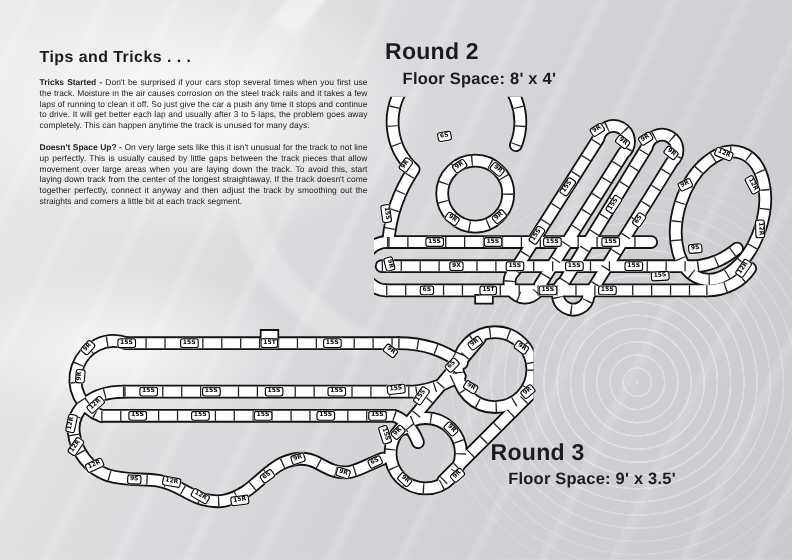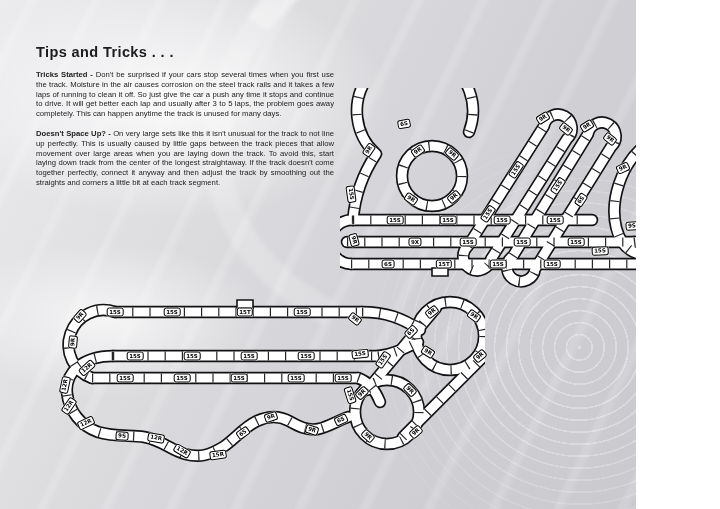--- a/index.html
+++ b/index.html
@@ -1,18 +1,18 @@
 <!DOCTYPE html>
 <html><head>
 <meta charset="utf-8">
 <style>
   html,body{margin:0;padding:0;}
   .page{
     position:relative;
-    width:636px;height:509px;
+    width:720px;height:509px;
     overflow:hidden;
     background:linear-gradient(118deg,#ececef 0%,#dcdcdf 35%,#cfcfd4 70%,#c9c9ce 100%);
     font-family:"Liberation Sans",sans-serif;
     color:#1c1c1e;
   }
   
   .bg-streaks{
     position:absolute;inset:0;
     background:repeating-linear-gradient(116deg,
       rgba(255,255,255,0) 0 22px,
@@ -96,20 +96,24 @@
     <p>
       <span class="lead">Tricks Started -</span>
       <span>Don't be surprised if your cars stop several times when you first use the track.  Moisture in the air causes corrosion on the steel track rails and it takes a few laps of running to clean it off.  So just give the car a push any time it stops and continue to drive.  It will get better each lap and usually after 3 to 5 laps, the problem goes away completely.  This can happen anytime the track is unused for many days.</span>
     </p>
     <p>
       <span class="lead">Doesn't Space Up? -</span>
       <span>On very large sets like this it isn't unusual for the track to not line up perfectly.  This is usually caused by little gaps between the track pieces that allow movement over large areas when you are laying down the track.  To avoid this, start laying down track from the center of the longest straightaway.  If the track doesn't come together perfectly, connect it anyway and then adjust the track by smoothing out the straights and corners a little bit at each track segment.</span>
     </p>
   </div>
 
+  <div class="layout-head" id="head-round2">
+    <p class="title">Round 2</p>
+    <p class="floor">Floor Space:  8' x 4'</p>
+  </div>
 
   <div class="track" id="track-round2">
     <svg width="380" height="205" viewBox="0 0 380 205">
       <defs>
         <g id="r2geo">
           <circle cx="92" cy="88" r="30"></circle>
           <path d="M129 44 A58 58 0 1 0 36 66 C24 84 15 106 13 132"></path>
           <path d="M13 132 H252"></path>
           <path d="M7 154 H294"></path>
           <path d="M11 176 H302"></path>
@@ -222,15 +226,17 @@
       <div class="chip" style="left: 380px; top: 100px; transform: translate(-50%, -50%) rotate(45deg);">9R</div>
       <div class="chip" style="left: 386px; top: 142px; transform: translate(-50%, -50%) rotate(-42deg);">9R</div>
       <div class="chip" style="left: 338px; top: 146px; transform: translate(-50%, -50%) rotate(42deg);">9R</div>
       <div class="chip" style="left: 402px; top: 22px; transform: translate(-50%, -50%) rotate(-38deg);">9R</div>
       <div class="chip" style="left: 444px; top: 26px; transform: translate(-50%, -50%) rotate(36deg);">9R</div>
       <div class="chip" style="left: 450px; top: 66px; transform: translate(-50%, -50%) rotate(-40deg);">9R</div>
       <div class="chip" style="left: 398px; top: 62px; transform: translate(-50%, -50%) rotate(32deg);">9R</div>
     </div>
 
   <div class="layout-head" id="head-round3">
+    <p class="title">Round 3</p>
+    <p class="floor">Floor Space:  9' x 3.5'</p>
   </div>
 
 </div>
 
 </body></html>

